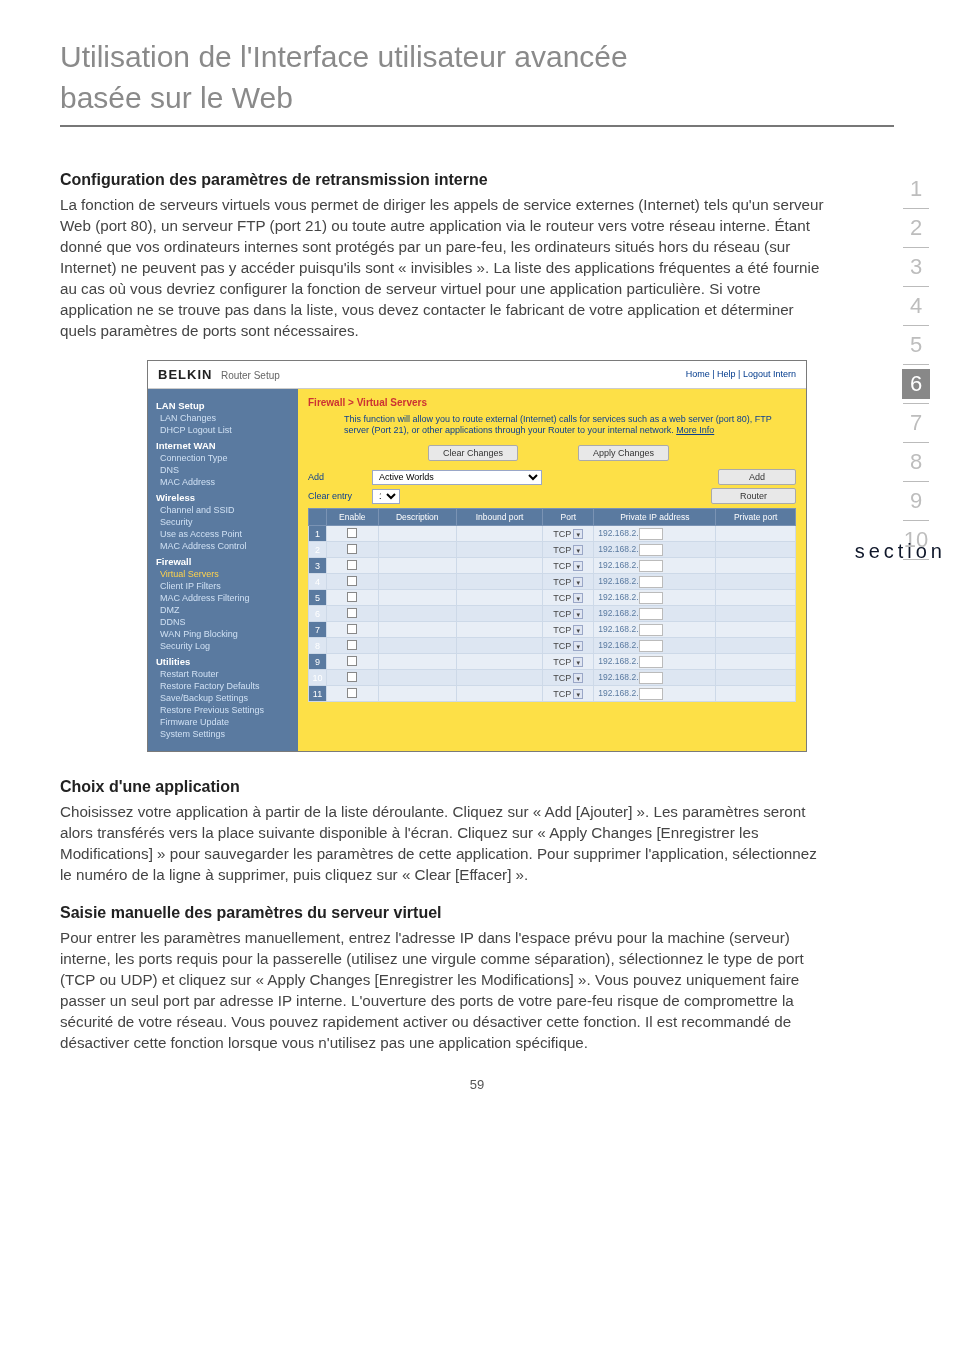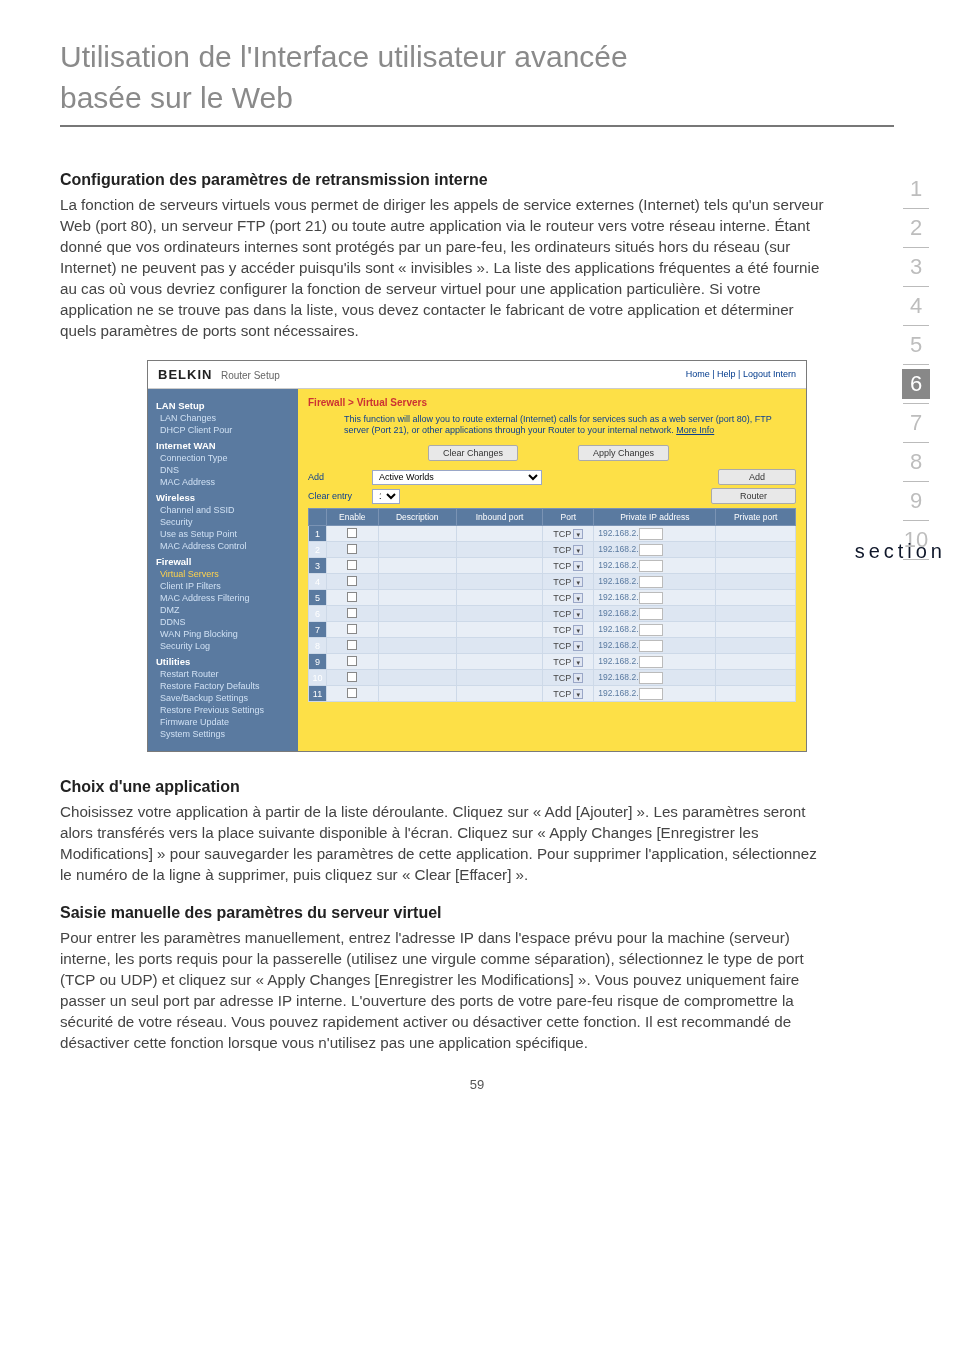--- a/index.html
+++ b/index.html
@@ -86,29 +86,29 @@
     <div>
       <span class="ss-logo">BELKIN</span>
       <span class="ss-rs">Router Setup</span>
     </div>
     <div class="ss-links">Home | Help | Logout    Intern</div>
   </div>
   <div class="ss-body">
     <div class="ss-side" id="ss-sidebar">
           <div class="cat">LAN Setup</div>
           <div class="item">LAN Changes</div>
-          <div class="item">DHCP Client Pour</div>
+          <div class="item">DHCP Logout List</div>
           <div class="cat">Internet WAN</div>
           <div class="item">Connection Type</div>
           <div class="item">DNS</div>
           <div class="item">MAC Address</div>
           <div class="cat">Wireless</div>
           <div class="item">Channel and SSID</div>
           <div class="item">Security</div>
-          <div class="item">Use as Setup Point</div>
+          <div class="item">Use as Access Point</div>
           <div class="item">MAC Address Control</div>
           <div class="cat">Firewall</div>
           <div class="item hl">Virtual Servers</div>
           <div class="item">Client IP Filters</div>
           <div class="item">MAC Address Filtering</div>
           <div class="item">DMZ</div>
           <div class="item">DDNS</div>
           <div class="item">WAN Ping Blocking</div>
           <div class="item">Security Log</div>
           <div class="cat">Utilities</div>

